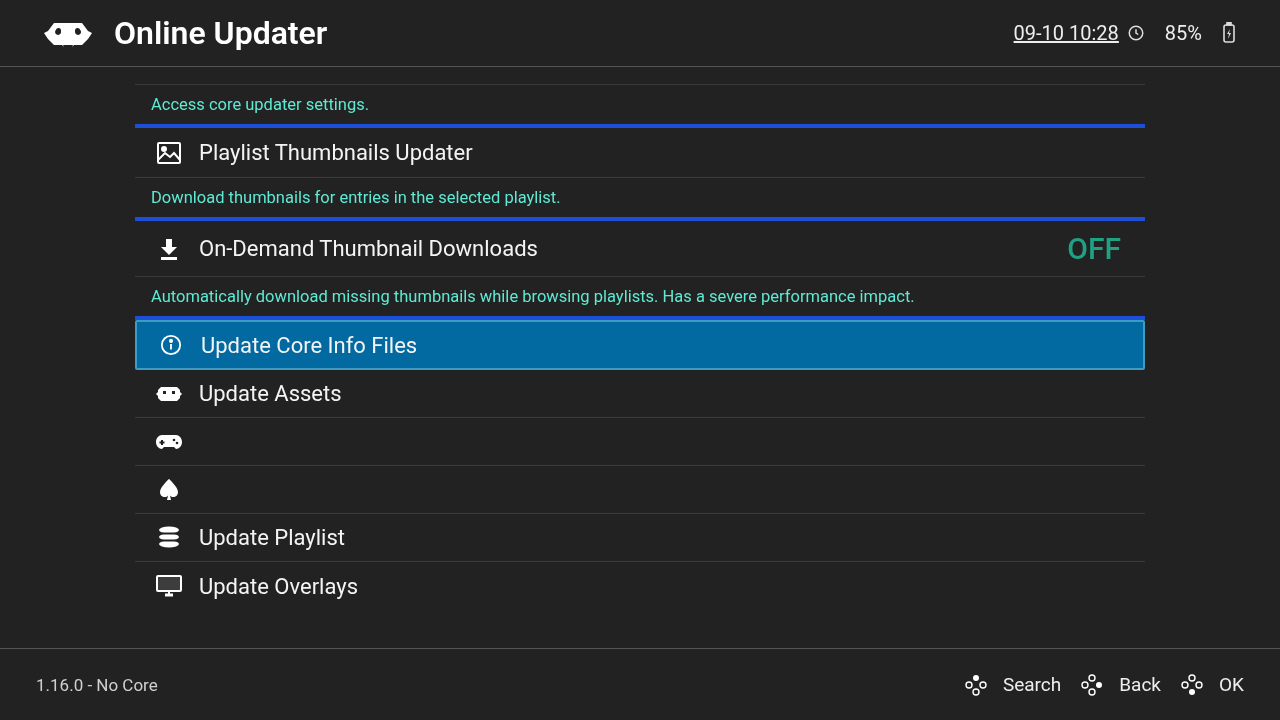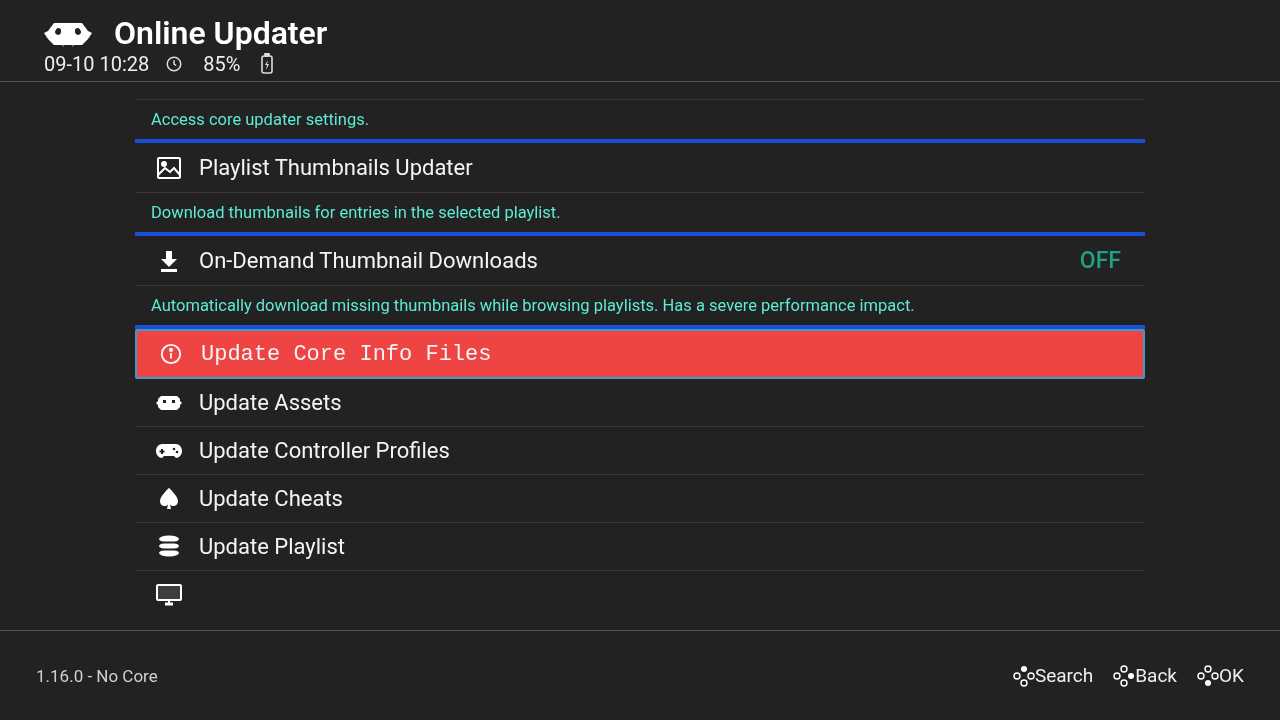--- a/index.html
+++ b/index.html
@@ -10,22 +10,21 @@
   color: #ffffff;
   font-family: -apple-system, BlinkMacSystemFont, "Segoe UI", Roboto, sans-serif;
   overflow: hidden;
   position: relative;
 }
 .header {
   display: flex;
   justify-content: space-between;
   padding: 14px 44px 14px 44px;
   border-bottom: 1px solid #555;
-  height: 82px;
-  flex-direction: column;
+  height: 67px;
 }
 .header-left {
   display: flex;
   align-items: center;
   gap: 22px;
 }
 .logo-icon {
   width: 48px;
   height: 32px;
   display: flex;
@@ -36,100 +35,99 @@
   font-size: 32px;
   font-weight: 600;
 }
 .header-right {
   display: flex;
   align-items: center;
   gap: 20px;
   font-size: 20px;
   color: #eeeeee;
 }
-.clock-area { display:flex; align-items:center; gap:16px; }
+.clock-area { display:flex; align-items:center; gap:8px;text-decoration:underline; }
 .battery-area { display:flex; align-items:center; gap:20px; }
 .content {
   padding: 0;
   margin-left: 135px;
   margin-right: 135px;
   height: 560px;
   overflow: hidden;
   position: relative;
 }
 .menu-row {
   display: flex;
   align-items: center;
   padding: 10px 20px;
   border-bottom: 1px solid #3a3a3a;
   min-height: 48px;
   gap: 16px;
 }
 .menu-row.tall { min-height: 50px; }
 .menu-row.selected {
   border: 2px solid #3d9cc6;
-  background: #ef4444;
+  background: #0369a1;
   border-radius: 2px;
-  font-family: Liberation Mono, monospace;
 }
 .menu-icon {
   width: 28px;
   height: 26px;
   display: flex;
   align-items: center;
   justify-content: center;
   flex-shrink: 0;
 }
 .menu-label {
   font-size: 22px;
   color: #f4f4f4;
   flex: 1;
 }
 .menu-value {
-  font-size: 23px;
+  font-size: 30px;
   color: #1fa184;
   font-weight: 500;
   padding-right: 4px;
 }
 .desc-row {
   padding: 10px 16px;
   font-size: 16.5px;
   color: #5eead4;
   border-bottom: 4px solid #1d4ed8;
 }
 .partial-row {
   border-bottom: 1px solid #3a3a3a;
   height: 18px;
 }
 .footer {
   position: absolute;
   bottom: 0;
   left: 0;
   right: 0;
-  height: 90px;
+  height: 72px;
   border-top: 1px solid #555;
   display: flex;
   align-items: center;
   justify-content: space-between;
   padding: 0 36px;
   background: #222222;
 }
 .footer-left {
   font-size: 17px;
   color: #d0d0d0;
 }
 .footer-right {
   display: flex;
   gap: 20px;
   align-items: center;
 }
 .footer-btn {
   display: flex;
   align-items: center;
-  gap: 0;
+  gap: 16px;
   font-size: 19px;
   color: #eeeeee;
   justify-content: space-between;
 }
 .dpad {
   width: 22px;
   height: 22px;
   display:flex;
   align-items:center;
   justify-content:center;
@@ -228,30 +226,28 @@
   <div class="menu-row">
     <div class="menu-icon">
       <svg width="26" height="18" viewBox="0 0 26 18" fill="#fff">
           <path d="M6 2 L20 2 C23 2 26 5 26 9 C26 13 23 16 20 16 L18 14 L8 14 L6 16 C3 16 0 13 0 9 C0 5 3 2 6 2 Z"></path>
           <rect fill="#222" x="5" y="7" width="2" height="5"></rect>
           <rect fill="#222" x="3.5" y="8.5" width="5" height="2"></rect>
           <circle fill="#222" cx="18" cy="7" r="1.3"></circle>
           <circle fill="#222" cx="21" cy="10" r="1.3"></circle>
         </svg>
     </div>
-    <div class="menu-label">Update Controller Profiles</div>
   </div>
 
   <div class="menu-row">
     <div class="menu-icon">
       <svg width="22" height="24" viewBox="0 0 22 24" fill="#fff">
           <path d="M11 1 C11 1 2 9 2 14 C2 17 4 19 7 19 C8.5 19 9.5 18.3 10 17.5 L9 22 L13 22 L12 17.5 C12.5 18.3 13.5 19 15 19 C18 19 20 17 20 14 C20 9 11 1 11 1 Z"></path>
         </svg>
     </div>
-    <div class="menu-label">Update Cheats</div>
   </div>
 
   <div class="menu-row">
     <div class="menu-icon">
       <svg width="22" height="24" viewBox="0 0 22 24" fill="#fff">
           <ellipse cx="11" cy="4" rx="10" ry="3.5"></ellipse>
           <path d="M1 4 L1 12 C1 14 5.5 15.5 11 15.5 C16.5 15.5 21 14 21 12 L21 4" fill="none" stroke="#fff" stroke-width="0"></path>
           <ellipse cx="11" cy="11" rx="10" ry="3.5"></ellipse>
           <ellipse cx="11" cy="18" rx="10" ry="3.5"></ellipse>
           <rect fill="#222" x="0" y="6.5" width="22" height="2"></rect>
@@ -263,20 +259,21 @@
 
   <div class="menu-row" style="border-bottom:none;">
     <div class="menu-icon">
       <svg width="26" height="22" viewBox="0 0 26 22" fill="none" stroke="#fff" stroke-width="2">
           <rect x="1" y="1" width="24" height="15" rx="1"></rect>
           <rect x="3" y="3" width="20" height="11" fill="#fff" opacity="0.12"></rect>
           <path d="M9 20 L17 20" stroke-width="3"></path>
           <path d="M13 16 L13 20"></path>
         </svg>
     </div>
+    <div class="menu-label">Update Overlays</div>
   </div>
 
 </div>
 
 <div class="footer">
   <div class="footer-left">1.16.0 - No Core</div>
   <div class="footer-right">
     <div class="footer-btn">
       <div class="dpad">
         <svg width="22" height="22" viewBox="0 0 22 22">

